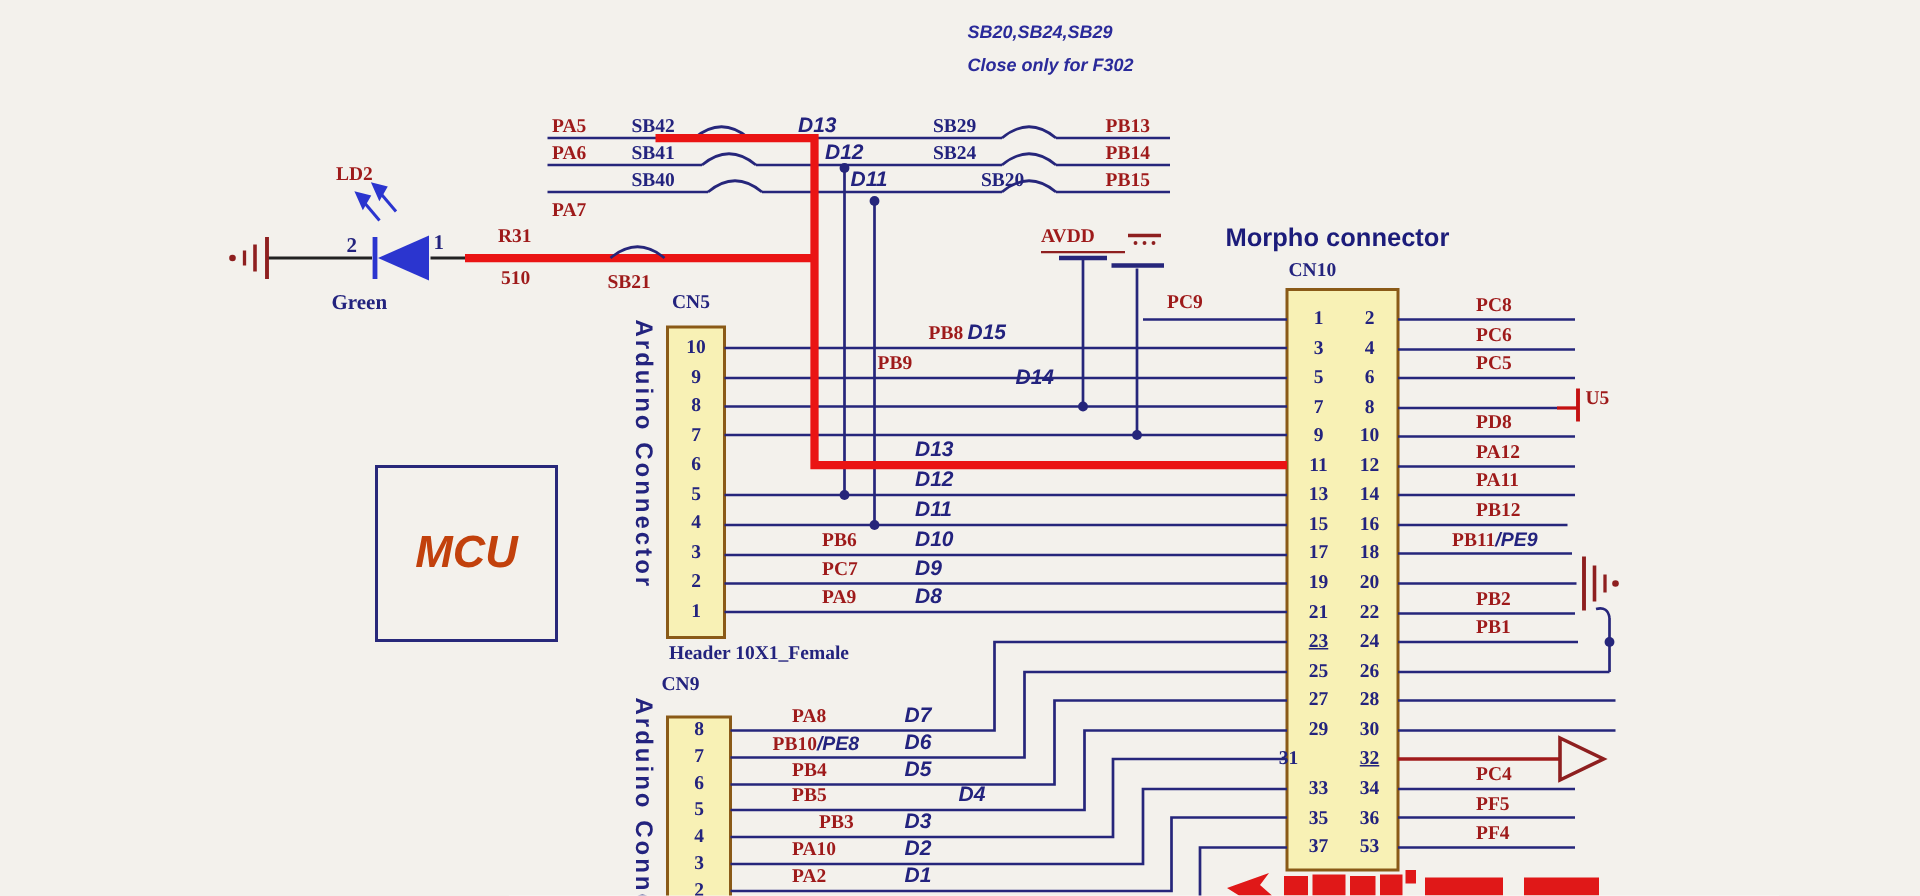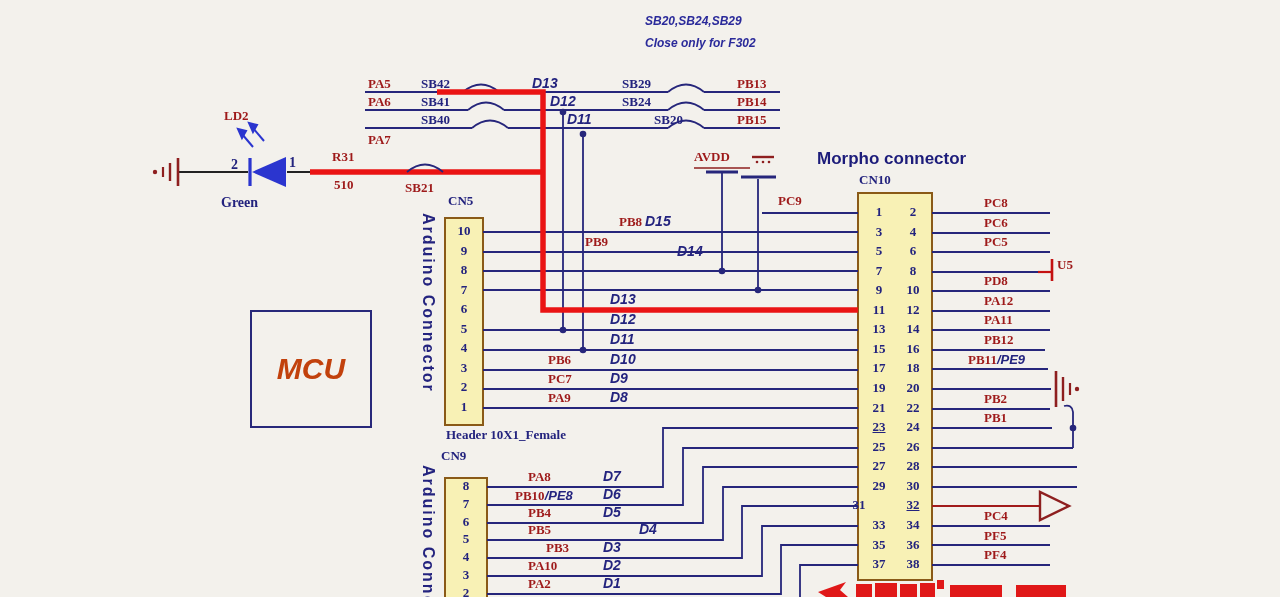--- a/index.html
+++ b/index.html
@@ -222,21 +222,21 @@
     <div class="pin" style="left: 897px; top: 360.48px; width: 32px;">18</div>
     <div class="pin" style="left: 897px; top: 380.04px; width: 32px;">20</div>
     <div class="pin" style="left: 897px; top: 399.6px; width: 32px;">22</div>
     <div class="pin" style="left: 897px; top: 419.16px; width: 32px;">24</div>
     <div class="pin" style="left: 897px; top: 438.72px; width: 32px;">26</div>
     <div class="pin" style="left: 897px; top: 458.28px; width: 32px;">28</div>
     <div class="pin" style="left: 897px; top: 477.84px; width: 32px;">30</div>
     <div class="pin" style="left: 897px; top: 497.4px; width: 32px; text-decoration: underline;">32</div>
     <div class="pin" style="left: 897px; top: 516.96px; width: 32px;">34</div>
     <div class="pin" style="left: 897px; top: 536.52px; width: 32px;">36</div>
-    <div class="pin" style="left: 897px; top: 556.08px; width: 32px;">38</div>
+    <div class="pin" style="left: 897px; top: 556.08px; width: 32px;">53</div>
     <div class="lbl" style="left: 619px; top: 215px;">PB8</div>
     <div class="sig" style="left: 645px; top: 214px;">D15</div>
     <div class="lbl" style="left: 585px; top: 235px;">PB9</div>
     <div class="sig" style="left: 645px; top: 244px; margin-left: 32px;">D14</div>
     <div class="sig" style="left: 610px; top: 292px;">D13</div>
     <div class="sig" style="left: 610px; top: 312px;">D12</div>
     <div class="sig" style="left: 610px; top: 332px;">D11</div>
     <div class="lbl" style="left: 548px; top: 353px;">PB6</div>
     <div class="sig" style="left: 610px; top: 352px;">D10</div>
     <div class="lbl" style="left: 548px; top: 372px;">PC7</div>

